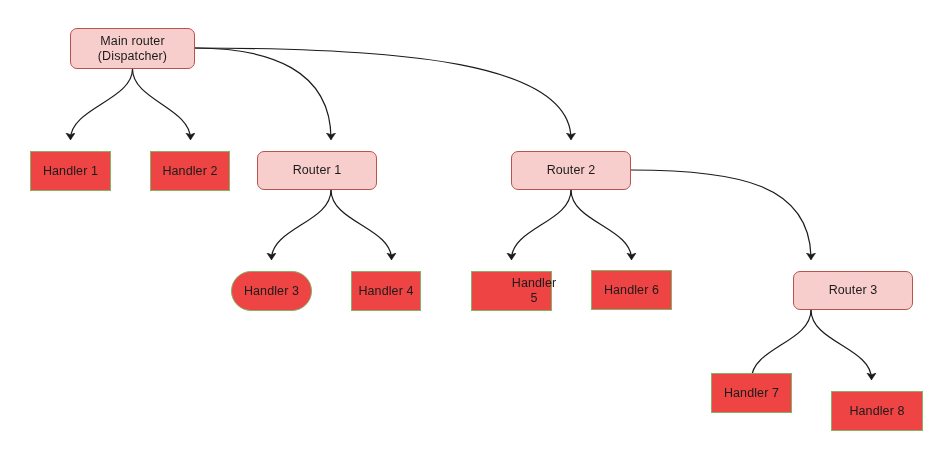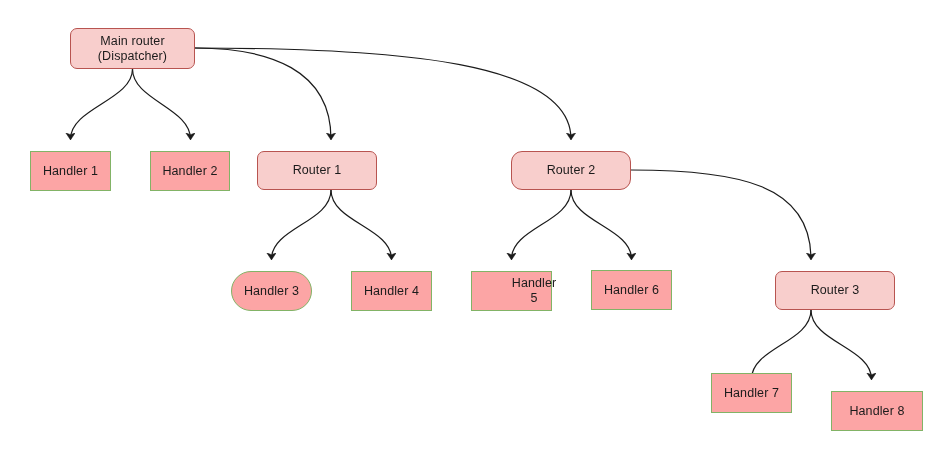--- a/index.html
+++ b/index.html
@@ -37,21 +37,21 @@
     border-style: solid;
     white-space: pre-line;
     letter-spacing: 0.1px;
   }
   .node.router {
     background: #f8cecc;
     border-color: #b85450;
     border-radius: 7px;
   }
   .node.handler {
-    background: #fca5a5;
+    background: #ef4444;
     border-color: #82b366;
     border-radius: 0;
   }
 </style>
 </head>
 <body>
 
 <div id="canvas">
 
   <svg id="edge-layer" viewBox="0 0 941 461" xmlns="http://www.w3.org/2000/svg">
@@ -74,23 +74,23 @@
         <path d="M 811 310 C 811 342 871.5 348 871.5 379" fill="none" stroke="#1b1b1b" stroke-width="1.2" stroke-linecap="round" marker-end="url(#arrowhead)"></path>
       </g>
   </svg>
 
   <div id="nodes-group">
       <div class="node router" style="left: 70px; top: 28px; width: 125px; height: 41px; text-align: center;"><span>Main router
 (Dispatcher)</span></div>
       <div class="node handler" style="left: 30px; top: 151px; width: 81px; height: 40px;"><span>Handler 1</span></div>
       <div class="node handler" style="left: 150px; top: 151px; width: 80px; height: 40px;"><span>Handler 2</span></div>
       <div class="node router" style="left: 257px; top: 151px; width: 120px; height: 39px;"><span>Router 1</span></div>
-      <div class="node router" style="left: 511px; top: 151px; width: 120px; height: 39px; border-radius: 11px;"><span>Router 2</span></div>
+      <div class="node router" style="left: 511px; top: 151px; width: 120px; height: 39px;"><span>Router 2</span></div>
       <div class="node handler" style="left: 231px; top: 271px; width: 81px; height: 40px; border-radius: 20px;"><span>Handler 3</span></div>
-      <div class="node handler" style="left: 351px; top: 271px; width: 81px; height: 40px;"><span>Handler 4</span></div>
+      <div class="node handler" style="left: 351px; top: 271px; width: 70px; height: 40px;"><span>Handler 4</span></div>
       <div class="node handler" style="left: 471px; top: 271px; width: 81px; height: 40px; padding-left: 45px;"><span>Handler 5</span></div>
       <div class="node handler" style="left: 591px; top: 270px; width: 81px; height: 40px;"><span>Handler 6</span></div>
-      <div class="node router" style="left: 775px; top: 271px; width: 120px; height: 39px;"><span>Router 3</span></div>
+      <div class="node router" style="left: 793px; top: 271px; width: 120px; height: 39px;"><span>Router 3</span></div>
       <div class="node handler" style="left: 711px; top: 373px; width: 81px; height: 40px;"><span>Handler 7</span></div>
       <div class="node handler" style="left: 831px; top: 391px; width: 92px; height: 40px;"><span>Handler 8</span></div>
     </div>
 
 </div>
 
 </body></html>

